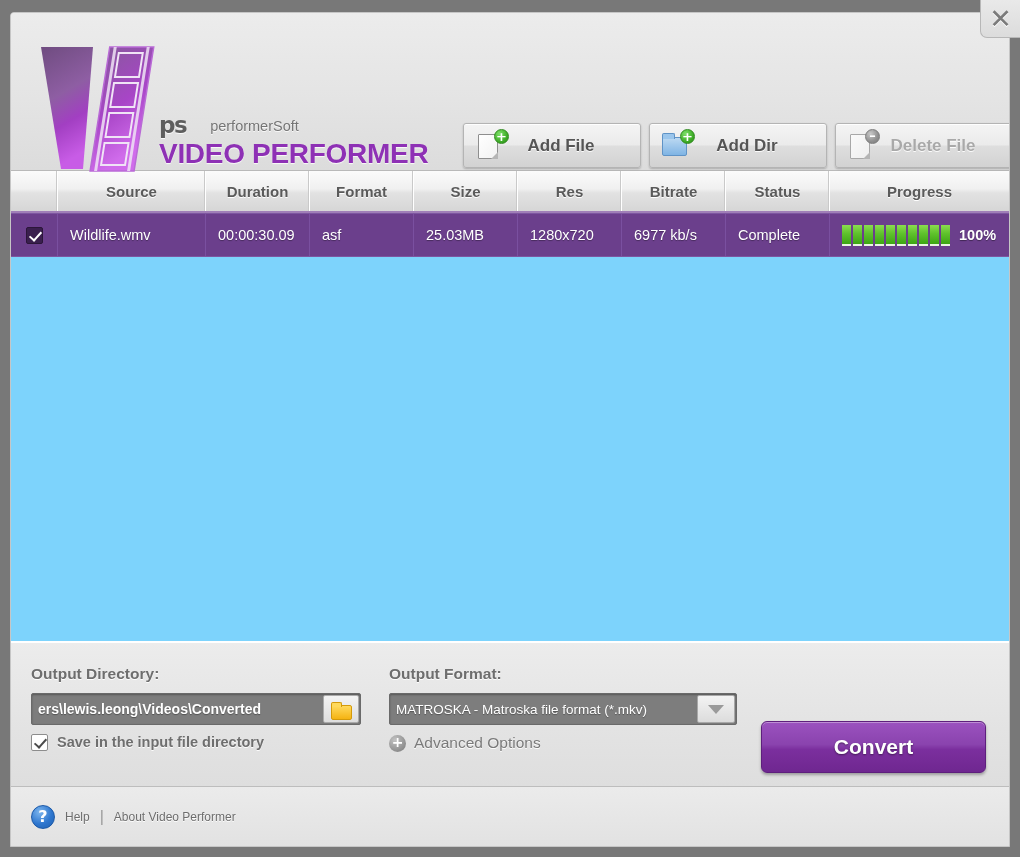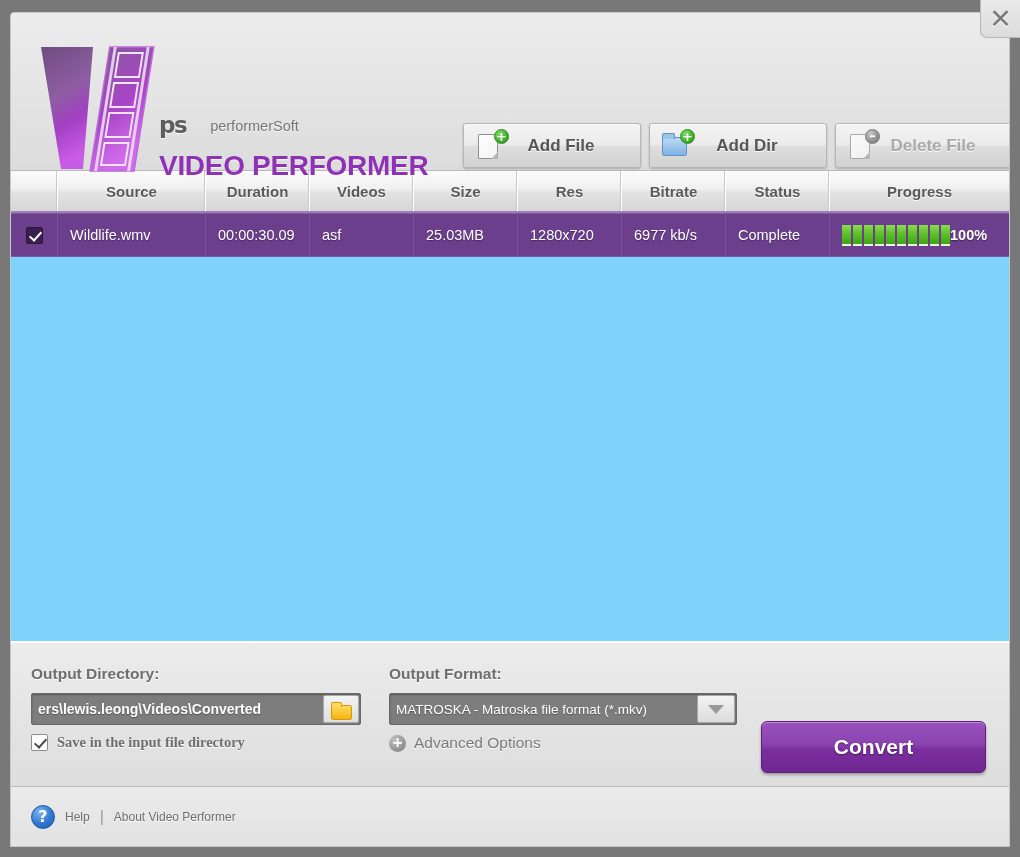--- a/index.html
+++ b/index.html
@@ -104,21 +104,21 @@
     font-family: "DejaVu Sans", sans-serif;
     text-shadow: 0 1px 0 rgba(255,255,255,.8);
   }
   #ps-name {
     font-size: 14.5px;
     color: #757575;
     line-height: 18px;
     text-shadow: 0 1px 0 rgba(255,255,255,.8);
   }
   #product-name {
-    margin-top: 14px;
+    margin-top: 2px;
     font-size: 28px;
     font-weight: bold;
     color: #8e31b5;
     letter-spacing: -0.3px;
     line-height: 34px;
     text-shadow: 0 1px 1px rgba(255,255,255,.85);
   }
 
   
   #toolbar {
@@ -291,20 +291,21 @@
     width: 5px; height: 10px;
     border: solid #ffffff;
     border-width: 0 2.5px 2.5px 0;
     transform: rotate(42deg);
   }
 
   
   .progress-wrap {
     display: flex;
     align-items: center;
+    gap: 9px;
   }
   .progress-bar {
     display: flex;
     gap: 2px;
     height: 21px;
     padding: 0;
   }
   .progress-bar .seg {
     width: 9px;
     background: linear-gradient(180deg,#8bdc4e 0%, #5fc22c 45%, #3da513 100%);
@@ -381,24 +382,23 @@
     left: -1px; top: -4px;
     width: 9px; height: 4px;
     background: #ffd95c;
     border: 1px solid #d49a0a;
     border-bottom: 0;
     border-radius: 2px 2px 0 0;
   }
   #savedir-row {
     margin-top: 9px;
     display: flex;
-    align-items: flex-end;
+    align-items: flex-start;
     gap: 9px;
     cursor: pointer;
-    font-family: Liberation Serif, serif;
   }
   .wcheck {
     width: 17px; height: 17px;
     background: #ffffff;
     border: 1px solid #8d8d8d;
     border-radius: 2px;
     position: relative;
     flex: 0 0 17px;
   }
   .wcheck::after {
@@ -622,21 +622,21 @@
           <span class="tlabel">Delete File</span>
         </div>
 
       </div>
     </div>
 
     <div id="table-head">
       <div class="th" style="flex:0 0 47px"></div>
       <div class="th" style="flex:0 0 148px">Source</div>
       <div class="th" style="flex:0 0 104px">Duration</div>
-      <div class="th" style="flex:0 0 104px">Videos</div>
+      <div class="th" style="flex:0 0 104px">Format</div>
       <div class="th" style="flex:0 0 104px">Size</div>
       <div class="th" style="flex:0 0 104px">Res</div>
       <div class="th" style="flex:0 0 104px">Bitrate</div>
       <div class="th" style="flex:0 0 104px">Status</div>
       <div class="th" style="flex:1 1 auto">Progress</div>
     </div>
 
     <div id="list-area">
 
       <div class="trow">

